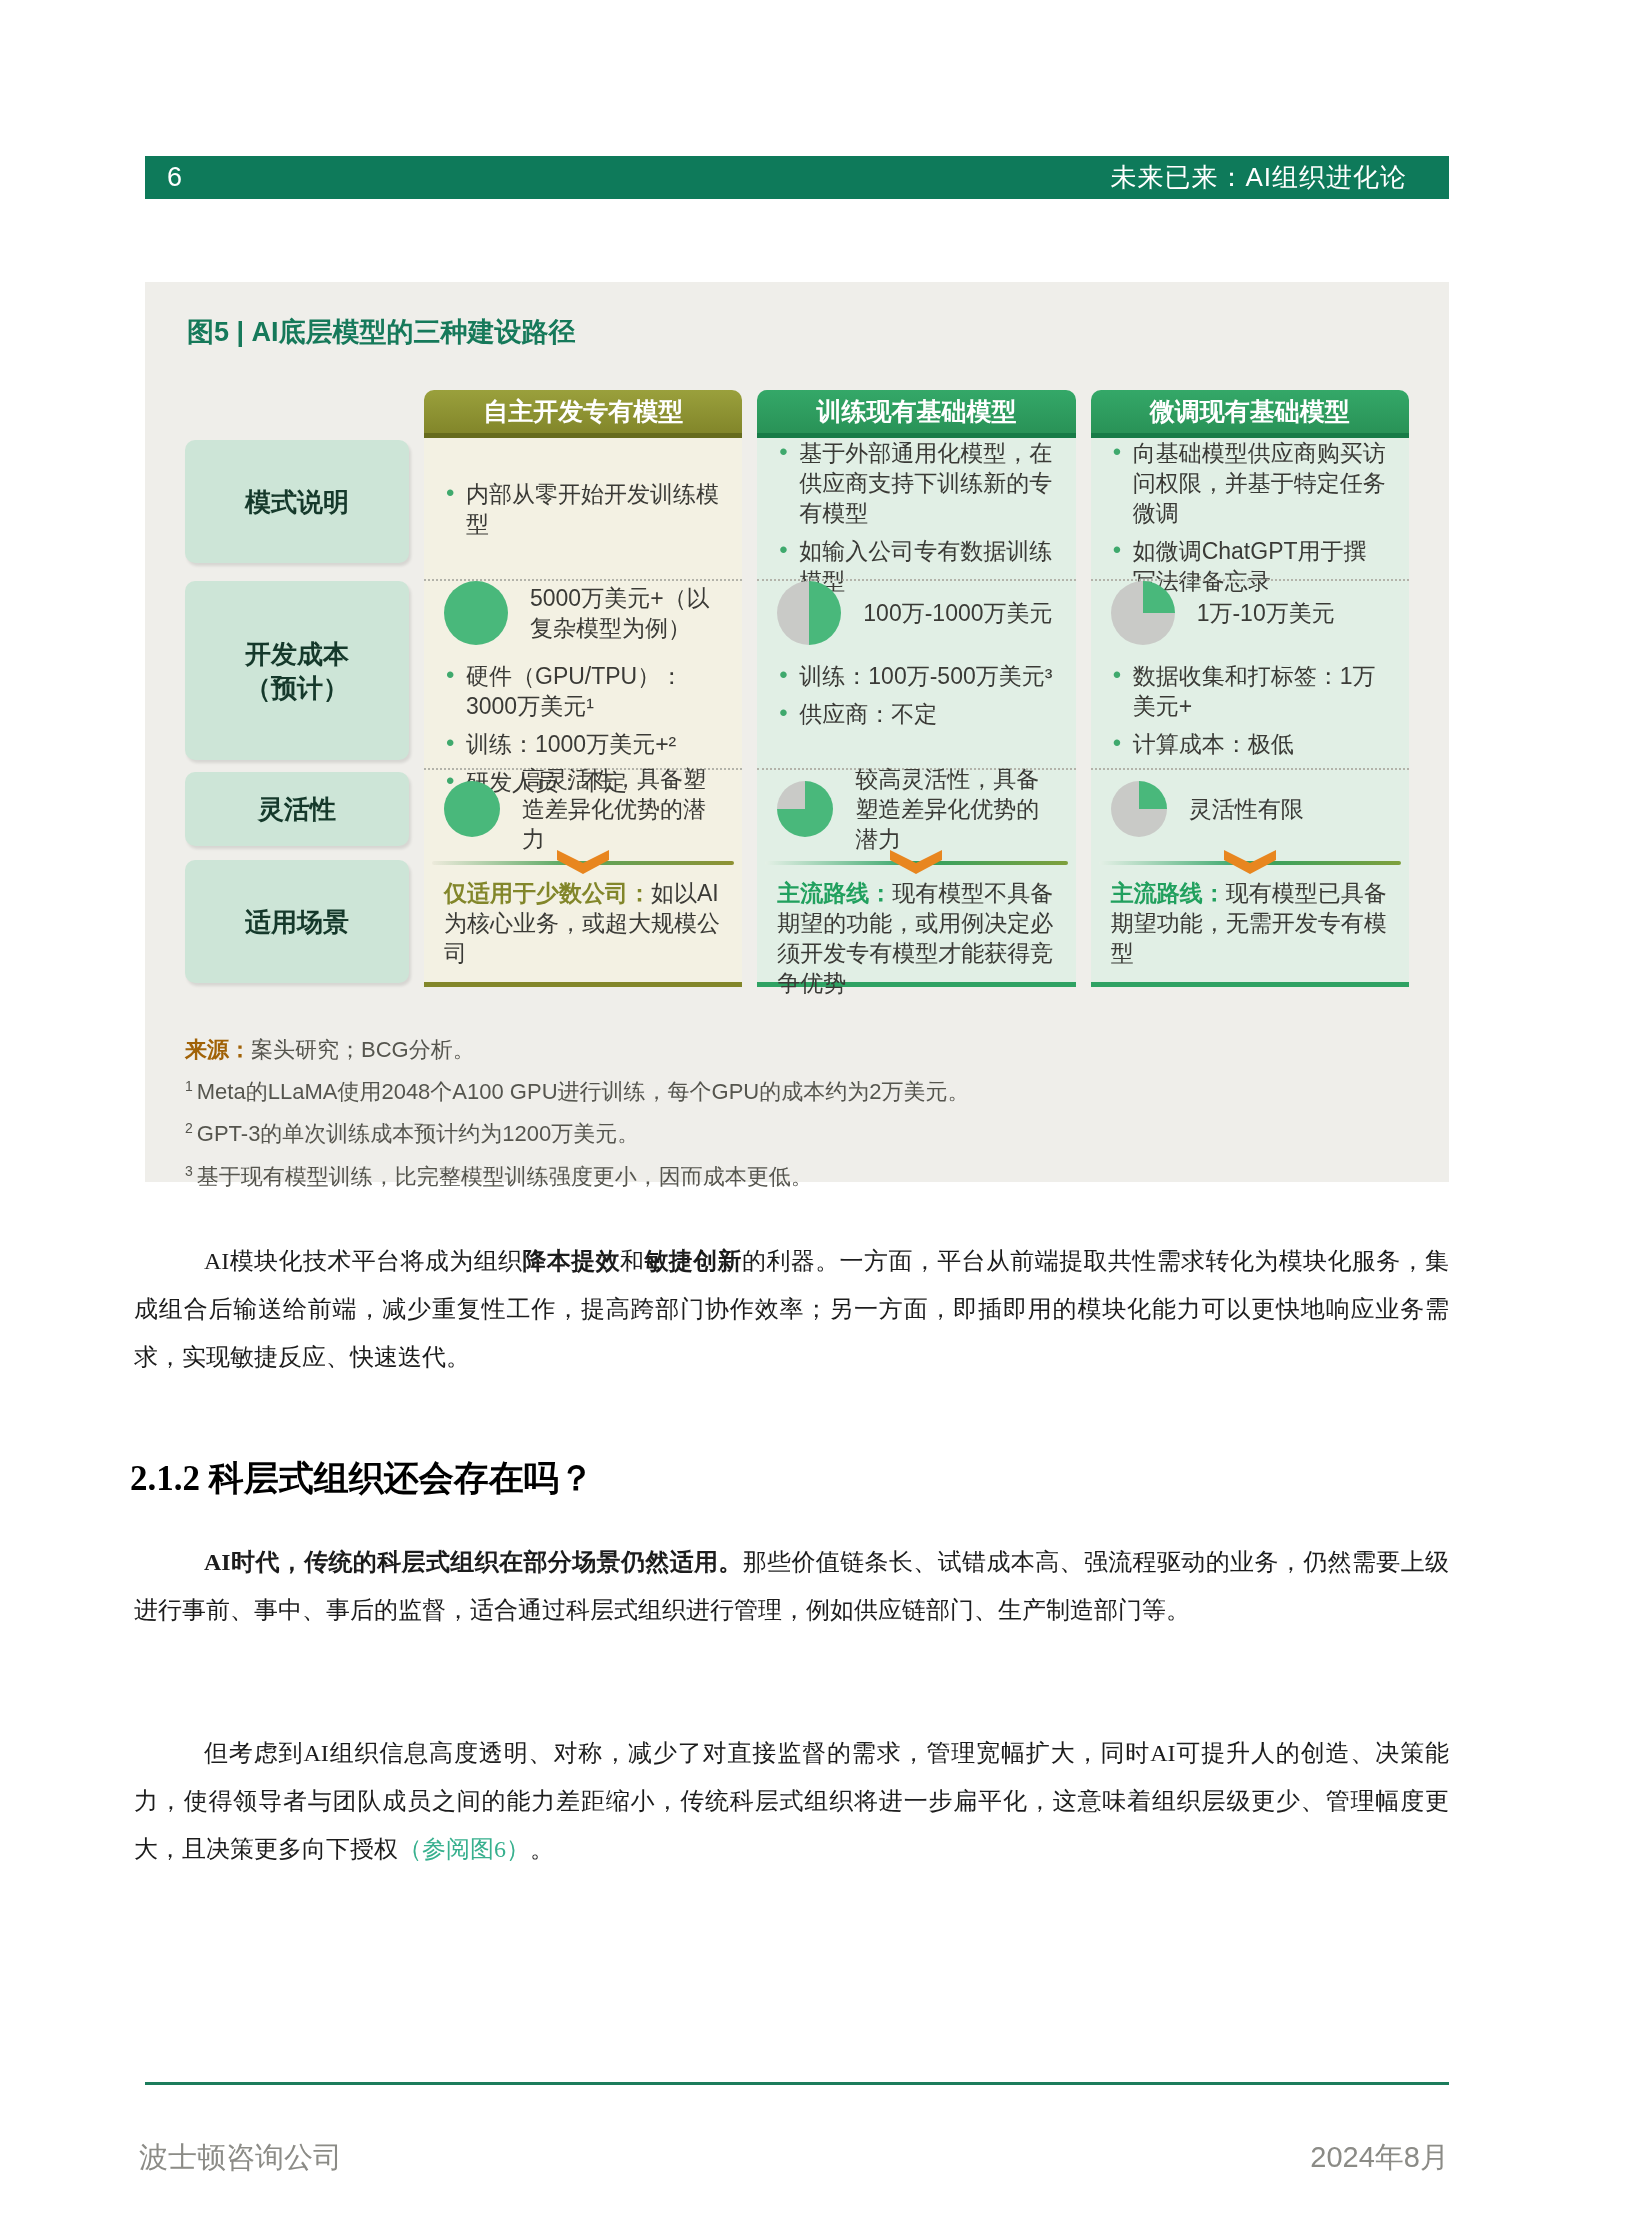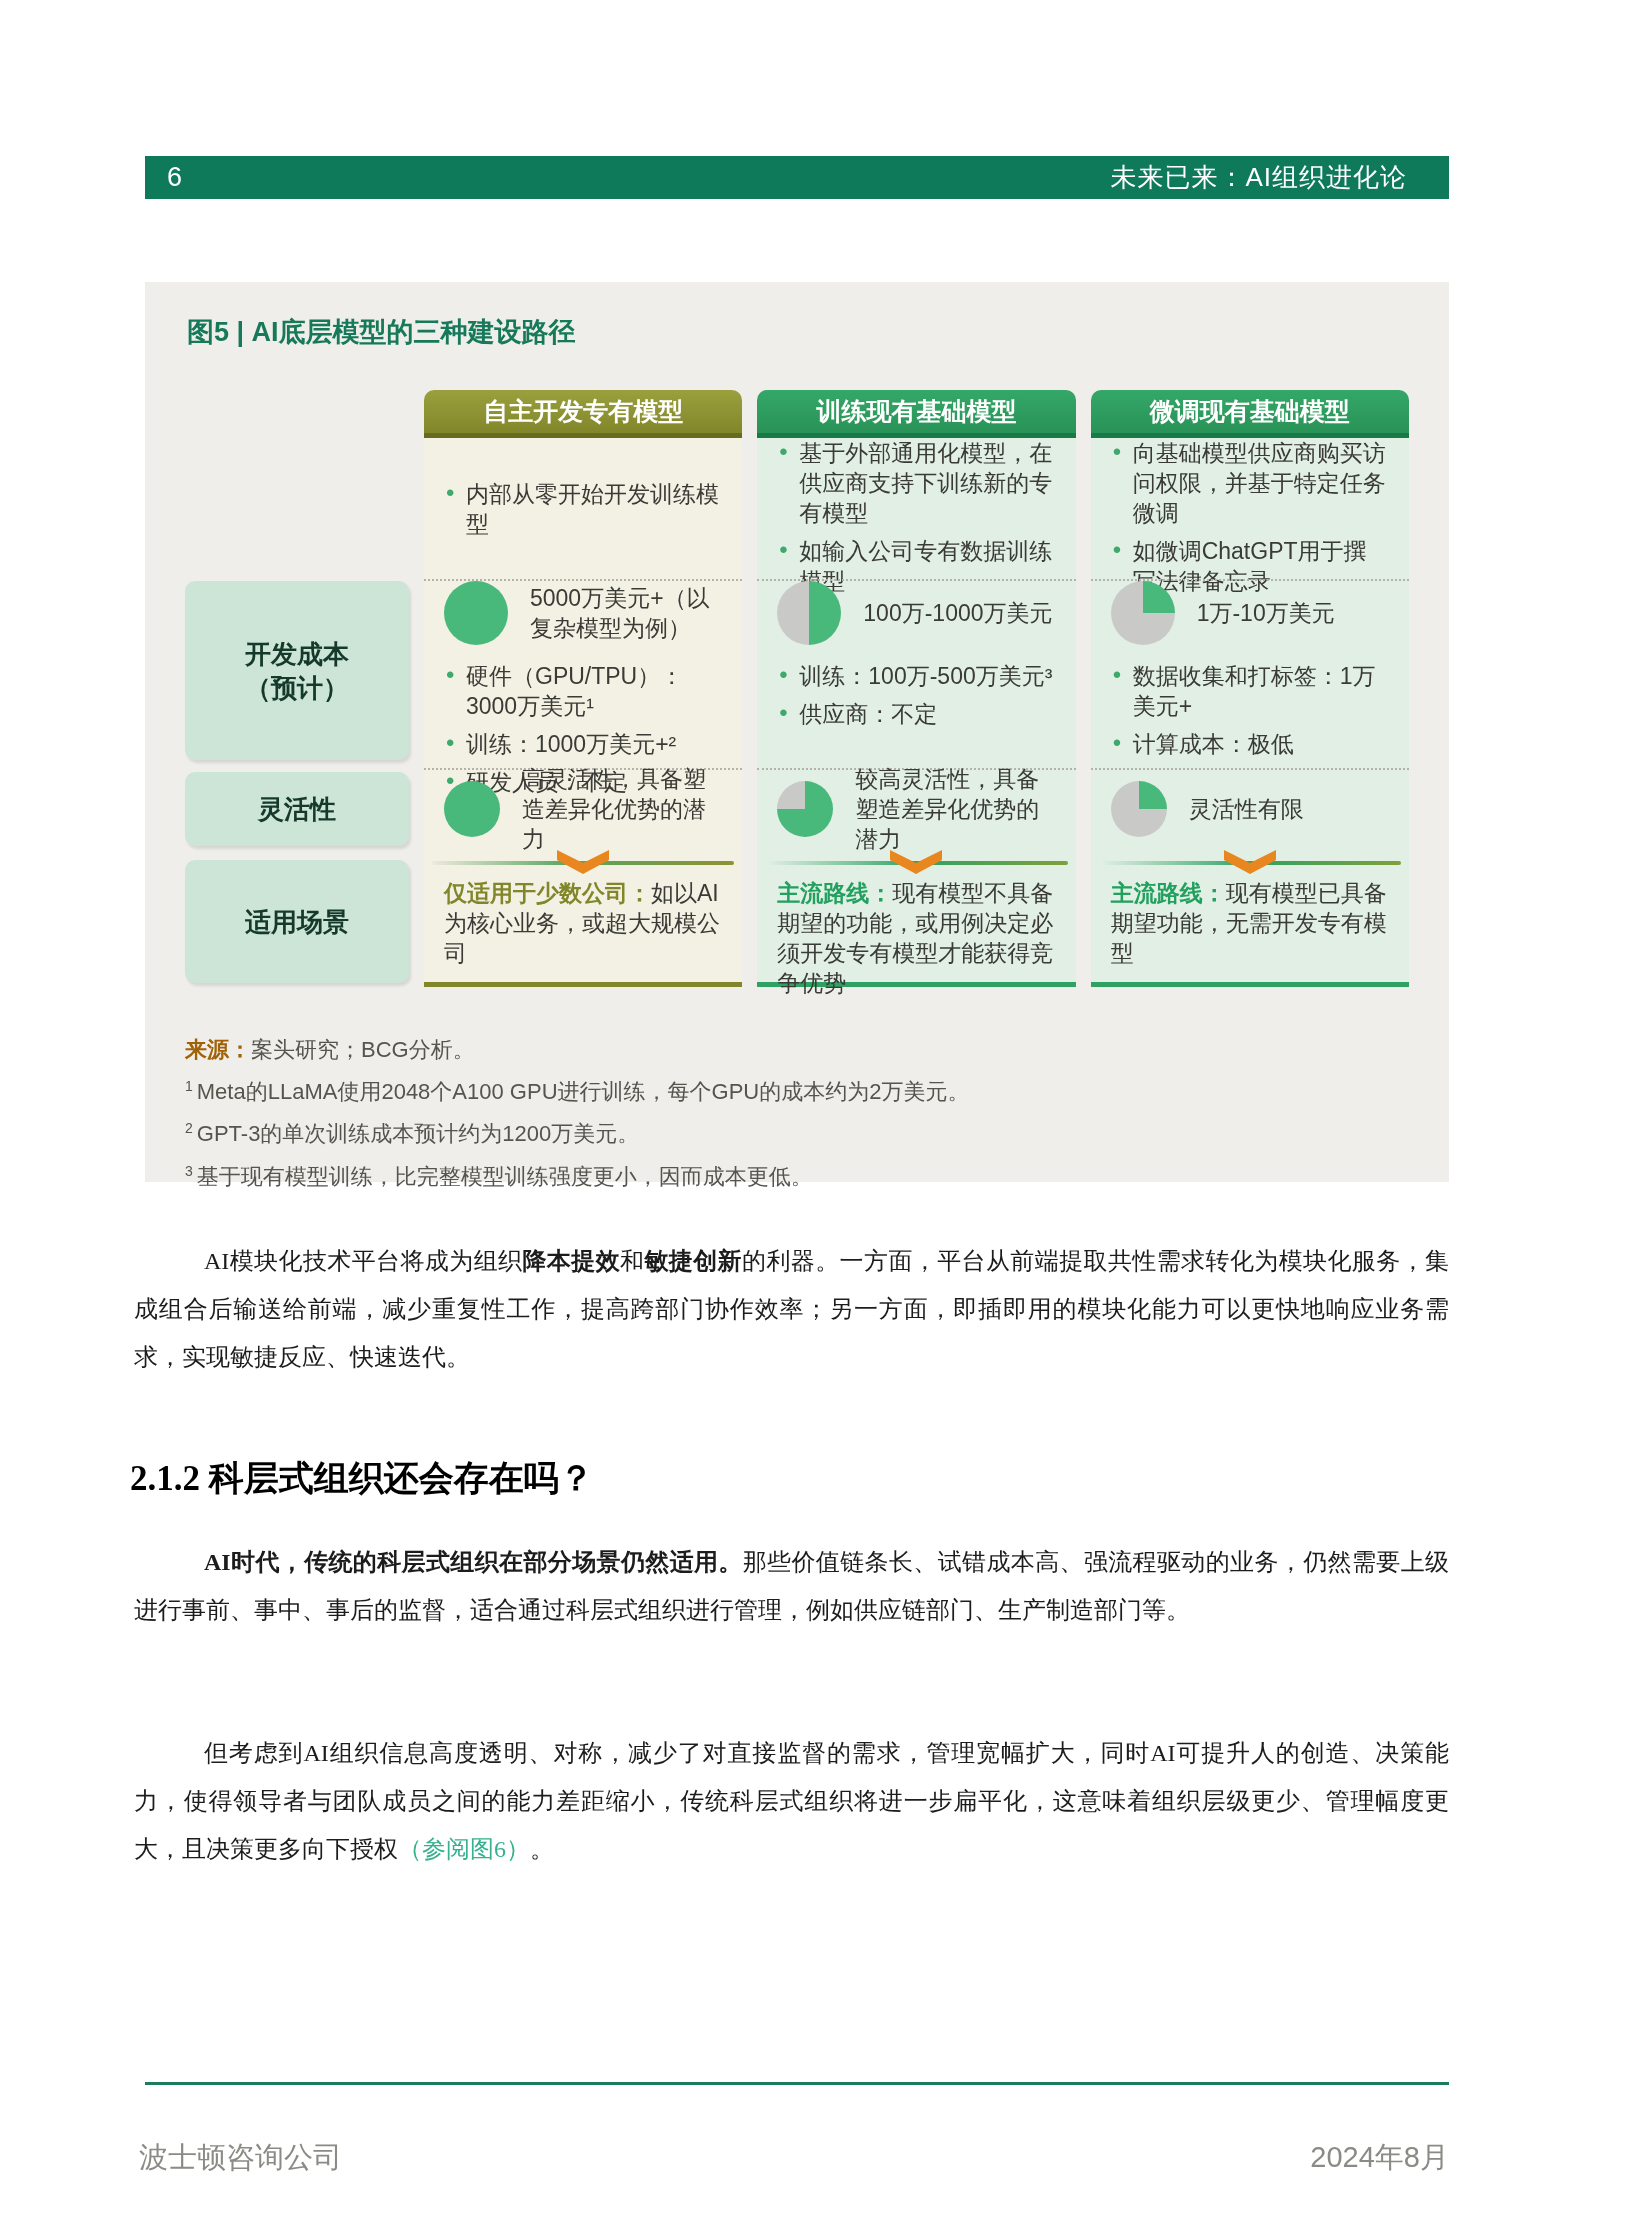--- a/index.html
+++ b/index.html
@@ -102,20 +102,23 @@
     <div class="fig-table">
 
       <div class="col-bg bg-cream gc2"></div>
       <div class="col-bg bg-mint gc3"></div>
       <div class="col-bg bg-mint gc4"></div>
 
       <div class="col-header olive-h gc2">自主开发专有模型</div>
       <div class="col-header green-h gc3">训练现有基础模型</div>
       <div class="col-header green-h gc4">微调现有基础模型</div>
 
+      <div class="row-label lbl1 gc1">
+        <span>模式说明</span>
+      </div>
       <div class="row-label lbl2 gc1">
         <span>开发成本</span>
         <span>（预计）</span>
       </div>
       <div class="row-label lbl3 gc1">
         <span>灵活性</span>
       </div>
       <div class="row-label lbl4 gc1">
         <span>适用场景</span>
       </div>

